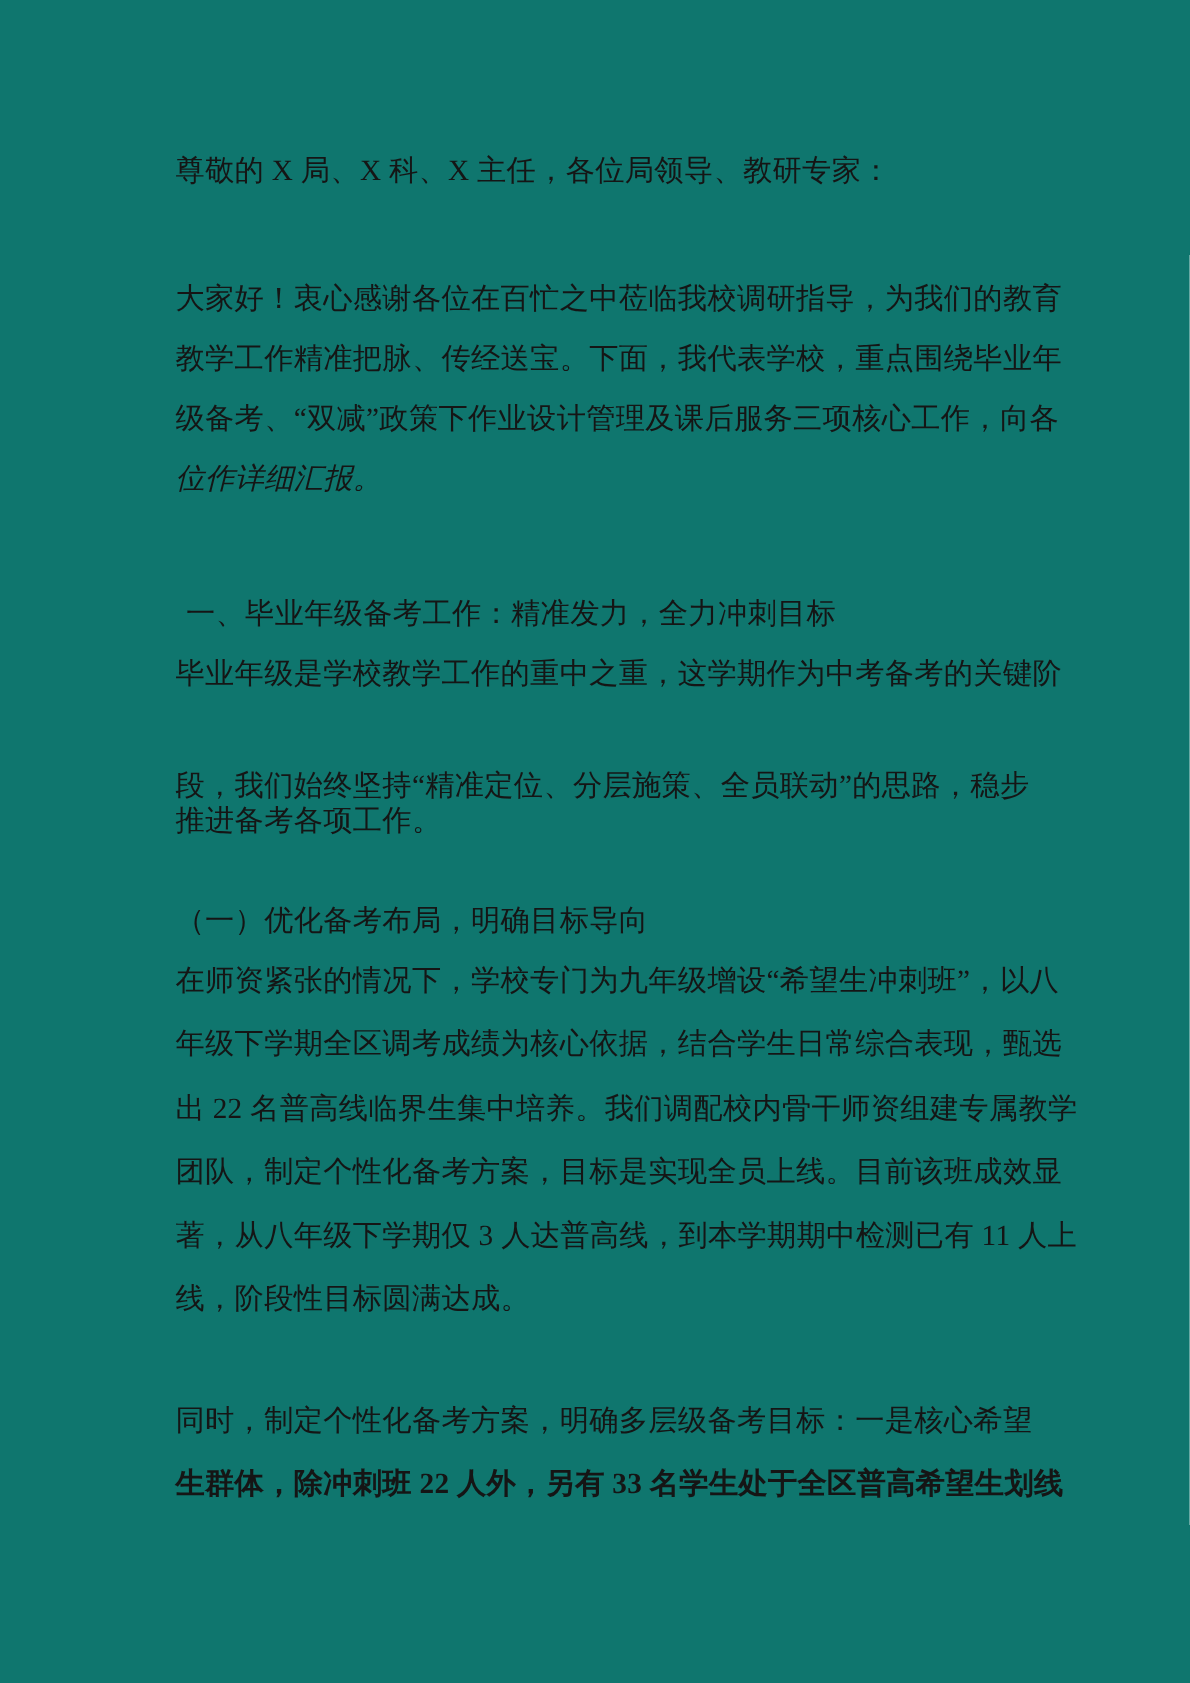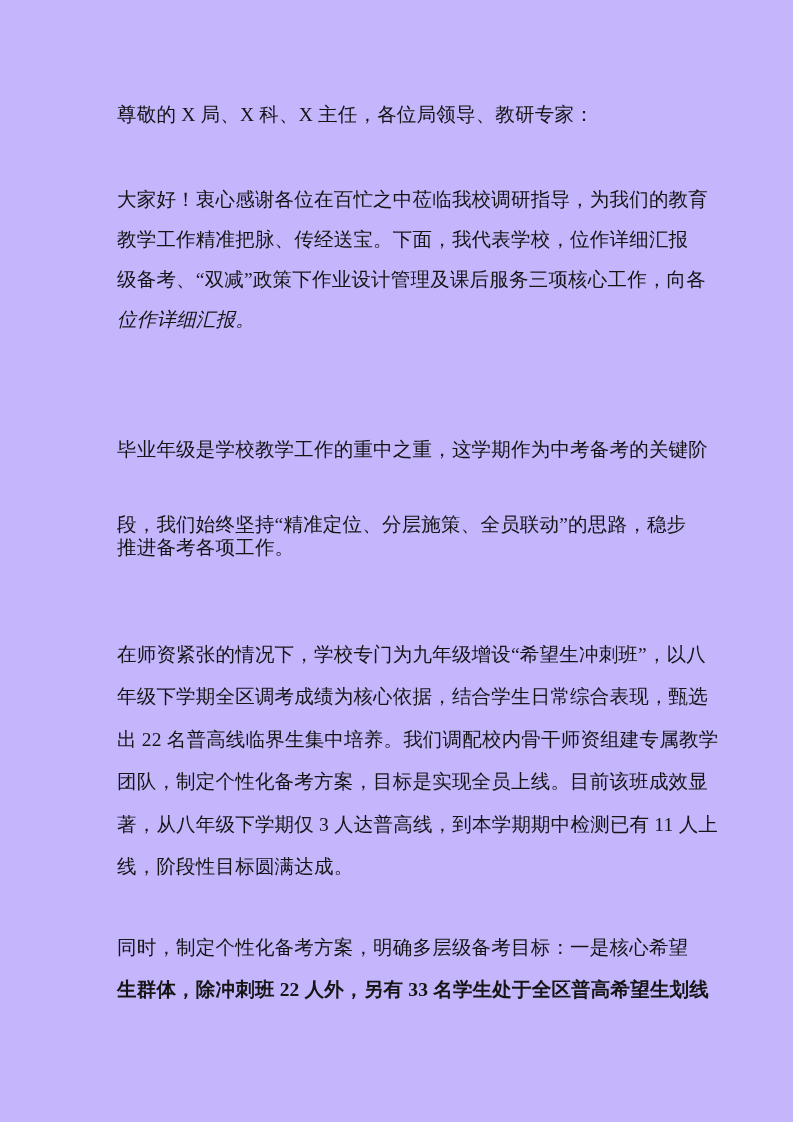--- a/index.html
+++ b/index.html
@@ -14,21 +14,21 @@
       overflow: hidden;
       font-family: "Liberation Serif", "DejaVu Serif", serif;
       color: #151515;
     }
     .page {
       position: absolute;
       left: 0;
       top: 0;
       width: 793px;
       height: 1122px;
-      background: #c4b5fd;
+      background: #0f766e;
     }
     .line {
       position: absolute;
       left: 117px;
       width: 560px;
       font-size: 19.5px;
       line-height: 24px;
       white-space: nowrap;
       letter-spacing: 0.2px;
     }
@@ -40,32 +40,34 @@
   </style>
 </head>
 <body>
 
 <div class="page">
 
   <div class="line" style="top:103px;">尊敬的 X 局、X 科、X 主任，各位局领导、教研专家：</div>
 
   <div>
     <div class="line just" style="top:188px;">大家好！衷心感谢各位在百忙之中莅临我校调研指导，为我们的教育</div>
-    <div class="line just" style="top:228px;">教学工作精准把脉、传经送宝。下面，我代表学校，位作详细汇报</div>
+    <div class="line just" style="top:228px;">教学工作精准把脉、传经送宝。下面，我代表学校，重点围绕毕业年</div>
     <div class="line just" style="top:268px;">级备考、“双减”政策下作业设计管理及课后服务三项核心工作，向各</div>
     <div class="line" style="top:308px;font-style:italic;">位作详细汇报。</div>
   </div>
 
+  <div class="line indent-small" style="top:398px; left:124px;">一、毕业年级备考工作：精准发力，全力冲刺目标</div>
 
   <div>
     <div class="line just" style="top:438px;">毕业年级是学校教学工作的重中之重，这学期作为中考备考的关键阶</div>
     <div class="line just" style="top:481px;margin-top:32px;">段，我们始终坚持“精准定位、分层施策、全员联动”的思路，稳步</div>
     <div class="line" style="top:523px;margin-top:13px;">推进备考各项工作。</div>
   </div>
 
+  <div class="line" style="top:603px;">（一）优化备考布局，明确目标导向</div>
 
   <div>
     <div class="line just" style="top:643px;">在师资紧张的情况下，学校专门为九年级增设“希望生冲刺班”，以八</div>
     <div class="line just" style="top:685px;">年级下学期全区调考成绩为核心依据，结合学生日常综合表现，甄选</div>
     <div class="line just" style="top:728px;">出 22 名普高线临界生集中培养。我们调配校内骨干师资组建专属教学</div>
     <div class="line just" style="top:770px;">团队，制定个性化备考方案，目标是实现全员上线。目前该班成效显</div>
     <div class="line just" style="top:813px;">著，从八年级下学期仅 3 人达普高线，到本学期期中检测已有 11 人上</div>
     <div class="line" style="top:855px;">线，阶段性目标圆满达成。</div>
   </div>
 

